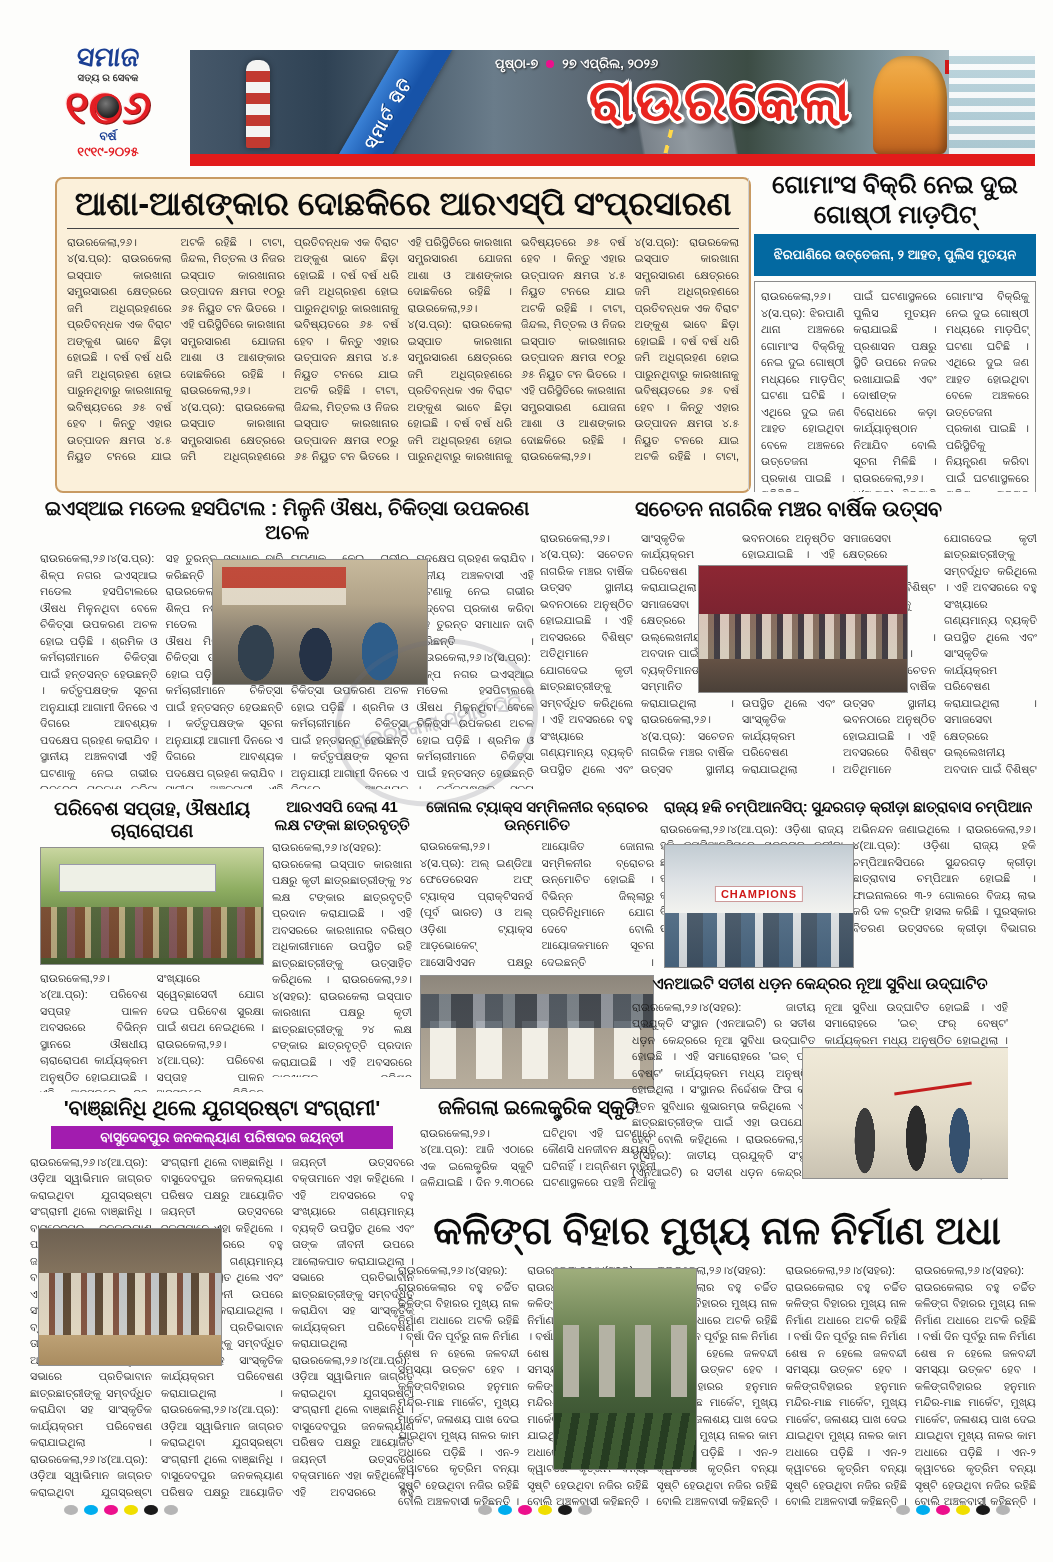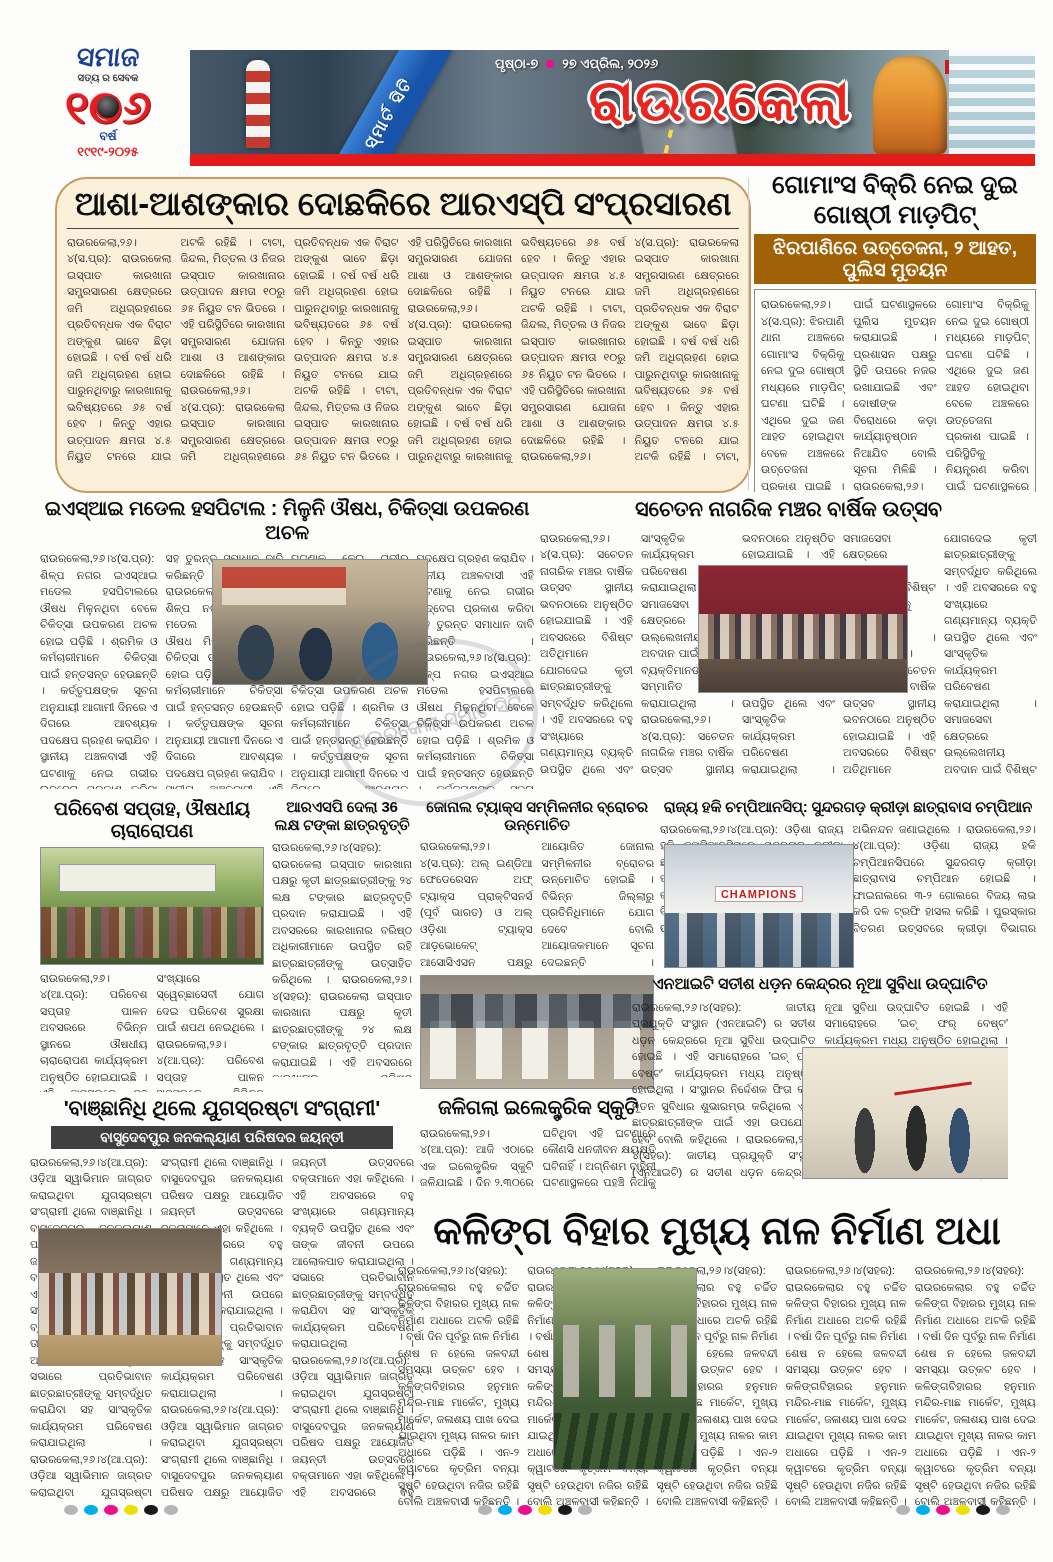--- a/index.html
+++ b/index.html
@@ -46,23 +46,23 @@
         font-size:57px;font-weight:900;color:#e8261f;letter-spacing:1px;line-height:1;
         text-shadow:-2px -2px 0 #fff,2px -2px 0 #fff,-2px 2px 0 #fff,2px 2px 0 #fff,0 -3px 0 #fff,0 3px 0 #fff,-3px 0 0 #fff,3px 0 0 #fff,5px 6px 5px rgba(0,0,0,.45);}
   
   .art{position:absolute;overflow:hidden;}
   .hl{font-weight:800;color:#0c0c0c;text-align:center;line-height:1.18;letter-spacing:-.2px;}
   .body{text-align:justify;color:#1c1c1c;overflow:hidden;line-height:1.5;font-size:11px;
         -webkit-hyphens:auto;word-break:break-word;}
   .c2{column-count:2;column-gap:9px;} .c3{column-count:3;column-gap:9px;}
   .c4{column-count:4;column-gap:8px;} .c5{column-count:5;column-gap:8px;}
   .c6{column-count:6;column-gap:9px;}
-  .bar-red{background:#a16207;color:#fff;font-weight:800;text-align:center;font-size:19px;
-        padding:3px 2px;margin:5px 0;}
-  .bar-magenta{background:#404040;color:#fff;font-weight:800;text-align:center;font-size:14px;
+  .bar-red{background:#0369a1;color:#fff;font-weight:800;text-align:center;font-size:13px;
+        padding:13px 2px;margin:5px 0;}
+  .bar-magenta{background:#a21caf;color:#fff;font-weight:800;text-align:center;font-size:14px;
         padding:3px 6px;margin:5px auto;width:330px;}
   .leadbox{background:#fbf0da;border:2px solid #c89a62;border-radius:8px;padding:6px 10px;}
   .rule{border:0;border-top:1.5px solid #444;margin:4px 0 5px;}
   .boxed{border:1px solid #8a8a8a;padding:6px;}
   .vline{position:absolute;width:1px;background:#cfcfcf;}
   
   .photo{position:absolute;overflow:hidden;border:1px solid #8f8f8f;}
   .inflow{position:relative;display:block;}
   .photo-esi{background:linear-gradient(180deg,#c7b99c 0%,#b0a288 35%,#8c8272 60%,#5e5a50 100%);}
   .photo-esi::before{content:"";position:absolute;left:4%;top:6%;width:58%;height:30%;
@@ -142,21 +142,21 @@
     </div>
     <div class="dateinfo">
       <span>ପୃଷ୍ଠା-୭</span>
       <span class="date-dot"></span>
       <span>୨୭ ଏପ୍ରିଲ, ୨୦୨୬</span>
     </div>
     <div class="edition-title">ରାଉରକେଲା</div>
     <div class="banner-redstrip"></div>
   </div>
 
-  <div class="art leadbox" style="left:55px;top:177px;width:672px;height:300px;border-radius:32px;">
+  <div class="art leadbox" style="left:55px;top:177px;width:672px;height:300px;">
     <div class="hl" style="font-size:33px;">ଆଶା-ଆଶଙ୍କାର ଦୋଛକିରେ ଆରଏସ୍‌ପି ସଂପ୍ରସାରଣ</div>
     <hr class="rule">
     <div class="body c6" style="height:240px;">ରାଉରକେଲା,୨୬।୪(ସ.ପ୍ର): ରାଉରକେଲା ଇସ୍ପାତ କାରଖାନା ସମ୍ପ୍ରସାରଣ କ୍ଷେତ୍ରରେ ଜମି ଅଧିଗ୍ରହଣରେ ପ୍ରତିବନ୍ଧକ ଏକ ବିରାଟ ଅଙ୍କୁଶ ଭାବେ ଛିଡ଼ା ହୋଇଛି । ବର୍ଷ ବର୍ଷ ଧରି ଜମି ଅଧିଗ୍ରହଣ ହୋଇ ପାରୁନଥିବାରୁ କାରଖାନାକୁ ଭବିଷ୍ୟତରେ ୬୫ ବର୍ଷ ହେବ । କିନ୍ତୁ ଏହାର ଉତ୍ପାଦନ କ୍ଷମତା ୪.୫ ନିୟୁତ ଟନରେ ଯାଇ ଅଟକି ରହିଛି । ଟାଟା, ଜିନ୍ଦଲ, ମିତ୍ତଲ ଓ ନିଜର ଇସ୍ପାତ କାରଖାନାର ଉତ୍ପାଦନ କ୍ଷମତା ୧୦ରୁ ୬୫ ନିୟୁତ ଟନ ଭିତରେ । ଏହି ପରିସ୍ଥିତିରେ କାରଖାନା ସମ୍ପ୍ରସାରଣ ଯୋଜନା ଆଶା ଓ ଆଶଙ୍କାର ଦୋଛକିରେ ରହିଛି । ରାଉରକେଲା,୨୬।୪(ସ.ପ୍ର): ରାଉରକେଲା ଇସ୍ପାତ କାରଖାନା ସମ୍ପ୍ରସାରଣ କ୍ଷେତ୍ରରେ ଜମି ଅଧିଗ୍ରହଣରେ ପ୍ରତିବନ୍ଧକ ଏକ ବିରାଟ ଅଙ୍କୁଶ ଭାବେ ଛିଡ଼ା ହୋଇଛି । ବର୍ଷ ବର୍ଷ ଧରି ଜମି ଅଧିଗ୍ରହଣ ହୋଇ ପାରୁନଥିବାରୁ କାରଖାନାକୁ ଭବିଷ୍ୟତରେ ୬୫ ବର୍ଷ ହେବ । କିନ୍ତୁ ଏହାର ଉତ୍ପାଦନ କ୍ଷମତା ୪.୫ ନିୟୁତ ଟନରେ ଯାଇ ଅଟକି ରହିଛି । ଟାଟା, ଜିନ୍ଦଲ, ମିତ୍ତଲ ଓ ନିଜର ଇସ୍ପାତ କାରଖାନାର ଉତ୍ପାଦନ କ୍ଷମତା ୧୦ରୁ ୬୫ ନିୟୁତ ଟନ ଭିତରେ । ଏହି ପରିସ୍ଥିତିରେ କାରଖାନା ସମ୍ପ୍ରସାରଣ ଯୋଜନା ଆଶା ଓ ଆଶଙ୍କାର ଦୋଛକିରେ ରହିଛି । ରାଉରକେଲା,୨୬।୪(ସ.ପ୍ର): ରାଉରକେଲା ଇସ୍ପାତ କାରଖାନା ସମ୍ପ୍ରସାରଣ କ୍ଷେତ୍ରରେ ଜମି ଅଧିଗ୍ରହଣରେ ପ୍ରତିବନ୍ଧକ ଏକ ବିରାଟ ଅଙ୍କୁଶ ଭାବେ ଛିଡ଼ା ହୋଇଛି । ବର୍ଷ ବର୍ଷ ଧରି ଜମି ଅଧିଗ୍ରହଣ ହୋଇ ପାରୁନଥିବାରୁ କାରଖାନାକୁ ଭବିଷ୍ୟତରେ ୬୫ ବର୍ଷ ହେବ । କିନ୍ତୁ ଏହାର ଉତ୍ପାଦନ କ୍ଷମତା ୪.୫ ନିୟୁତ ଟନରେ ଯାଇ ଅଟକି ରହିଛି । ଟାଟା, ଜିନ୍ଦଲ, ମିତ୍ତଲ ଓ ନିଜର ଇସ୍ପାତ କାରଖାନାର ଉତ୍ପାଦନ କ୍ଷମତା ୧୦ରୁ ୬୫ ନିୟୁତ ଟନ ଭିତରେ । ଏହି ପରିସ୍ଥିତିରେ କାରଖାନା ସମ୍ପ୍ରସାରଣ ଯୋଜନା ଆଶା ଓ ଆଶଙ୍କାର ଦୋଛକିରେ ରହିଛି । ରାଉରକେଲା,୨୬।୪(ସ.ପ୍ର): ରାଉରକେଲା ଇସ୍ପାତ କାରଖାନା ସମ୍ପ୍ରସାରଣ କ୍ଷେତ୍ରରେ ଜମି ଅଧିଗ୍ରହଣରେ ପ୍ରତିବନ୍ଧକ ଏକ ବିରାଟ ଅଙ୍କୁଶ ଭାବେ ଛିଡ଼ା ହୋଇଛି । ବର୍ଷ ବର୍ଷ ଧରି ଜମି ଅଧିଗ୍ରହଣ ହୋଇ ପାରୁନଥିବାରୁ କାରଖାନାକୁ ଭବିଷ୍ୟତରେ ୬୫ ବର୍ଷ ହେବ । କିନ୍ତୁ ଏହାର ଉତ୍ପାଦନ କ୍ଷମତା ୪.୫ ନିୟୁତ ଟନରେ ଯାଇ ଅଟକି ରହିଛି । ଟାଟା, ଜିନ୍ଦଲ, ମିତ୍ତଲ ଓ ନିଜର ଇସ୍ପାତ କାରଖାନାର ଉତ୍ପାଦନ କ୍ଷମତା ୧୦ରୁ ୬୫ ନିୟୁତ ଟନ ଭିତରେ । ଏହି ପରିସ୍ଥିତିରେ କାରଖାନା ସମ୍ପ୍ରସାରଣ ଯୋଜନା ଆଶା ଓ ଆଶଙ୍କାର ଦୋଛକିରେ ରହିଛି । ରାଉରକେଲା,୨୬।୪(ସ.ପ୍ର): ରାଉରକେଲା ଇସ୍ପାତ କାରଖାନା ସମ୍ପ୍ରସାରଣ କ୍ଷେତ୍ରରେ ଜମି ଅଧିଗ୍ରହଣରେ ପ୍ରତିବନ୍ଧକ ଏକ ବିରାଟ ଅଙ୍କୁଶ ଭାବେ ଛିଡ଼ା ହୋଇଛି । ବର୍ଷ ବର୍ଷ ଧରି ଜମି ଅଧିଗ୍ରହଣ ହୋଇ ପାରୁନଥିବାରୁ କାରଖାନାକୁ ଭବିଷ୍ୟତରେ ୬୫ ବର୍ଷ ହେବ । କିନ୍ତୁ ଏହାର ଉତ୍ପାଦନ କ୍ଷମତା ୪.୫ ନିୟୁତ ଟନରେ ଯାଇ ଅଟକି ରହିଛି । ଟାଟା, ଜିନ୍ଦଲ, ମିତ୍ତଲ ଓ ନିଜର ଇସ୍ପାତ କାରଖାନାର ଉତ୍ପାଦନ କ୍ଷମତା ୧୦ରୁ ୬୫ ନିୟୁତ ଟନ ଭିତରେ । ଏହି ପରିସ୍ଥିତିରେ କାରଖାନା ସମ୍ପ୍ରସାରଣ ଯୋଜନା ଆଶା ଓ ଆଶଙ୍କାର ଦୋଛକିରେ ରହିଛି । </div>
   </div>
   <div class="vline" style="left:748px;top:178px;height:312px;"></div>
 
   <div class="art" style="left:754px;top:170px;width:282px;height:322px;">
     <div class="hl" style="font-size:25px;">ଗୋମାଂସ ବିକ୍ରି ନେଇ ଦୁଇ ଗୋଷ୍ଠୀ ମାଡ଼ପିଟ୍</div>
     <div class="bar-red">ଝିରପାଣିରେ ଉତ୍ତେଜନା, ୨ ଆହତ, ପୁଲିସ ମୁତୟନ</div>
     <div class="body c3 boxed" style="height:238px;">ରାଉରକେଲା,୨୬।୪(ସ.ପ୍ର): ଝିରପାଣି ଥାନା ଅଞ୍ଚଳରେ ଗୋମାଂସ ବିକ୍ରିକୁ ନେଇ ଦୁଇ ଗୋଷ୍ଠୀ ମଧ୍ୟରେ ମାଡ଼ପିଟ୍ ଘଟଣା ଘଟିଛି । ଏଥିରେ ଦୁଇ ଜଣ ଆହତ ହୋଇଥିବା ବେଳେ ଅଞ୍ଚଳରେ ଉତ୍ତେଜନା ପ୍ରକାଶ ପାଇଛି । ପରିସ୍ଥିତିକୁ ନିୟନ୍ତ୍ରଣ କରିବା ପାଇଁ ଘଟଣାସ୍ଥଳରେ ପୁଲିସ ମୁତୟନ କରାଯାଇଛି । ପ୍ରଶାସନ ପକ୍ଷରୁ ସ୍ଥିତି ଉପରେ ନଜର ରଖାଯାଇଛି ଏବଂ ଦୋଷୀଙ୍କ ବିରୋଧରେ କଡ଼ା କାର୍ଯ୍ୟାନୁଷ୍ଠାନ ନିଆଯିବ ବୋଲି ସୂଚନା ମିଳିଛି । ରାଉରକେଲା,୨୬।୪(ସ.ପ୍ର): ଝିରପାଣି ଥାନା ଅଞ୍ଚଳରେ ଗୋମାଂସ ବିକ୍ରିକୁ ନେଇ ଦୁଇ ଗୋଷ୍ଠୀ ମଧ୍ୟରେ ମାଡ଼ପିଟ୍ ଘଟଣା ଘଟିଛି । ଏଥିରେ ଦୁଇ ଜଣ ଆହତ ହୋଇଥିବା ବେଳେ ଅଞ୍ଚଳରେ ଉତ୍ତେଜନା ପ୍ରକାଶ ପାଇଛି । ପରିସ୍ଥିତିକୁ ନିୟନ୍ତ୍ରଣ କରିବା ପାଇଁ ଘଟଣାସ୍ଥଳରେ ପୁଲିସ ମୁତୟନ କରାଯାଇଛି । ପ୍ରଶାସନ ପକ୍ଷରୁ ସ୍ଥିତି ଉପରେ ନଜର ରଖାଯାଇଛି ଏବଂ ଦୋଷୀଙ୍କ ବିରୋଧରେ କଡ଼ା କାର୍ଯ୍ୟାନୁଷ୍ଠାନ ନିଆଯିବ ବୋଲି ସୂଚନା ମିଳିଛି । ରାଉରକେଲା,୨୬।୪(ସ.ପ୍ର): ଝିରପାଣି ଥାନା ଅଞ୍ଚଳରେ ଗୋମାଂସ ବିକ୍ରିକୁ ନେଇ ଦୁଇ ଗୋଷ୍ଠୀ ମଧ୍ୟରେ ମାଡ଼ପିଟ୍ ଘଟଣା ଘଟିଛି । ଏଥିରେ ଦୁଇ ଜଣ ଆହତ ହୋଇଥିବା ବେଳେ ଅଞ୍ଚଳରେ ଉତ୍ତେଜନା ପ୍ରକାଶ ପାଇଛି । ପରିସ୍ଥିତିକୁ ନିୟନ୍ତ୍ରଣ କରିବା ପାଇଁ ଘଟଣାସ୍ଥଳରେ ପୁଲିସ ମୁତୟନ କରାଯାଇଛି । ପ୍ରଶାସନ ପକ୍ଷରୁ ସ୍ଥିତି ଉପରେ ନଜର ରଖାଯାଇଛି ଏବଂ ଦୋଷୀଙ୍କ ବିରୋଧରେ କଡ଼ା କାର୍ଯ୍ୟାନୁଷ୍ଠାନ ନିଆଯିବ ବୋଲି ସୂଚନା ମିଳିଛି । ରାଉରକେଲା,୨୬।୪(ସ.ପ୍ର): ଝିରପାଣି ଥାନା ଅଞ୍ଚଳରେ ଗୋମାଂସ ବିକ୍ରିକୁ ନେଇ ଦୁଇ ଗୋଷ୍ଠୀ ମଧ୍ୟରେ ମାଡ଼ପିଟ୍ ଘଟଣା ଘଟିଛି । ଏଥିରେ ଦୁଇ ଜଣ ଆହତ ହୋଇଥିବା ବେଳେ ଅଞ୍ଚଳରେ ଉତ୍ତେଜନା ପ୍ରକାଶ ପାଇଛି । ପରିସ୍ଥିତିକୁ ନିୟନ୍ତ୍ରଣ କରିବା ପାଇଁ ଘଟଣାସ୍ଥଳରେ ପୁଲିସ ମୁତୟନ କରାଯାଇଛି । ପ୍ରଶାସନ ପକ୍ଷରୁ ସ୍ଥିତି ଉପରେ ନଜର ରଖାଯାଇଛି ଏବଂ ଦୋଷୀଙ୍କ ବିରୋଧରେ କଡ଼ା କାର୍ଯ୍ୟାନୁଷ୍ଠାନ ନିଆଯିବ ବୋଲି ସୂଚନା ମିଳିଛି । </div>
@@ -176,21 +176,21 @@
 
   <div class="watermark">ରାଉରକେଲା ସ୍ମାର୍ଟ ସିଟି</div>
 
   <div class="art" style="left:40px;top:798px;width:224px;height:294px;">
     <div class="hl" style="font-size:19px;">ପରିବେଶ ସପ୍ତାହ, ଔଷଧୀୟ ଚାରାରୋପଣ</div>
     <div class="photo photo-green inflow" style="width:222px;height:116px;margin-top:4px;"></div>
     <div class="body c2" style="height:146px;margin-top:5px;">ରାଉରକେଲା,୨୬।୪(ଆ.ପ୍ର): ପରିବେଶ ସପ୍ତାହ ପାଳନ ଅବସରରେ ବିଭିନ୍ନ ସ୍ଥାନରେ ଔଷଧୀୟ ଚାରାରୋପଣ କାର୍ଯ୍ୟକ୍ରମ ଅନୁଷ୍ଠିତ ହୋଇଯାଇଛି । ଏହି ଅବସରରେ ବହୁ ସଂଖ୍ୟାରେ ସ୍ୱେଚ୍ଛାସେବୀ ଯୋଗ ଦେଇ ପରିବେଶ ସୁରକ୍ଷା ପାଇଁ ଶପଥ ନେଇଥିଲେ । ରାଉରକେଲା,୨୬।୪(ଆ.ପ୍ର): ପରିବେଶ ସପ୍ତାହ ପାଳନ ଅବସରରେ ବିଭିନ୍ନ ସ୍ଥାନରେ ଔଷଧୀୟ ଚାରାରୋପଣ କାର୍ଯ୍ୟକ୍ରମ ଅନୁଷ୍ଠିତ ହୋଇଯାଇଛି । ଏହି ଅବସରରେ ବହୁ ସଂଖ୍ୟାରେ ସ୍ୱେଚ୍ଛାସେବୀ ଯୋଗ ଦେଇ ପରିବେଶ ସୁରକ୍ଷା ପାଇଁ ଶପଥ ନେଇଥିଲେ । ରାଉରକେଲା,୨୬।୪(ଆ.ପ୍ର): ପରିବେଶ ସପ୍ତାହ ପାଳନ ଅବସରରେ ବିଭିନ୍ନ ସ୍ଥାନରେ ଔଷଧୀୟ ଚାରାରୋପଣ କାର୍ଯ୍ୟକ୍ରମ ଅନୁଷ୍ଠିତ ହୋଇଯାଇଛି । ଏହି ଅବସରରେ ବହୁ ସଂଖ୍ୟାରେ ସ୍ୱେଚ୍ଛାସେବୀ ଯୋଗ ଦେଇ ପରିବେଶ ସୁରକ୍ଷା ପାଇଁ ଶପଥ ନେଇଥିଲେ । ରାଉରକେଲା,୨୬।୪(ଆ.ପ୍ର): ପରିବେଶ ସପ୍ତାହ ପାଳନ ଅବସରରେ ବିଭିନ୍ନ ସ୍ଥାନରେ ଔଷଧୀୟ ଚାରାରୋପଣ କାର୍ଯ୍ୟକ୍ରମ ଅନୁଷ୍ଠିତ ହୋଇଯାଇଛି । ଏହି ଅବସରରେ ବହୁ ସଂଖ୍ୟାରେ ସ୍ୱେଚ୍ଛାସେବୀ ଯୋଗ ଦେଇ ପରିବେଶ ସୁରକ୍ଷା ପାଇଁ ଶପଥ ନେଇଥିଲେ । </div>
   </div>
 
   <div class="art" style="left:272px;top:798px;width:140px;height:294px;">
-    <div class="hl" style="font-size:15px;">ଆରଏସପି ଦେଲା 36 ଲକ୍ଷ ଟଙ୍କା ଛାତ୍ରବୃତ୍ତି</div>
+    <div class="hl" style="font-size:15px;">ଆରଏସପି ଦେଲା 41 ଲକ୍ଷ ଟଙ୍କା ଛାତ୍ରବୃତ୍ତି</div>
     <div class="body" style="height:238px;margin-top:6px;">ରାଉରକେଲା,୨୬।୪(ସହର): ରାଉରକେଲା ଇସ୍ପାତ କାରଖାନା ପକ୍ଷରୁ କୃତୀ ଛାତ୍ରଛାତ୍ରୀଙ୍କୁ ୨୪ ଲକ୍ଷ ଟଙ୍କାର ଛାତ୍ରବୃତ୍ତି ପ୍ରଦାନ କରାଯାଇଛି । ଏହି ଅବସରରେ କାରଖାନାର ବରିଷ୍ଠ ଅଧିକାରୀମାନେ ଉପସ୍ଥିତ ରହି ଛାତ୍ରଛାତ୍ରୀଙ୍କୁ ଉତ୍ସାହିତ କରିଥିଲେ । ରାଉରକେଲା,୨୬।୪(ସହର): ରାଉରକେଲା ଇସ୍ପାତ କାରଖାନା ପକ୍ଷରୁ କୃତୀ ଛାତ୍ରଛାତ୍ରୀଙ୍କୁ ୨୪ ଲକ୍ଷ ଟଙ୍କାର ଛାତ୍ରବୃତ୍ତି ପ୍ରଦାନ କରାଯାଇଛି । ଏହି ଅବସରରେ କାରଖାନାର ବରିଷ୍ଠ ଅଧିକାରୀମାନେ ଉପସ୍ଥିତ ରହି ଛାତ୍ରଛାତ୍ରୀଙ୍କୁ ଉତ୍ସାହିତ କରିଥିଲେ । ରାଉରକେଲା,୨୬।୪(ସହର): ରାଉରକେଲା ଇସ୍ପାତ କାରଖାନା ପକ୍ଷରୁ କୃତୀ ଛାତ୍ରଛାତ୍ରୀଙ୍କୁ ୨୪ ଲକ୍ଷ ଟଙ୍କାର ଛାତ୍ରବୃତ୍ତି ପ୍ରଦାନ କରାଯାଇଛି । ଏହି ଅବସରରେ କାରଖାନାର ବରିଷ୍ଠ ଅଧିକାରୀମାନେ ଉପସ୍ଥିତ ରହି ଛାତ୍ରଛାତ୍ରୀଙ୍କୁ ଉତ୍ସାହିତ କରିଥିଲେ । ରାଉରକେଲା,୨୬।୪(ସହର): ରାଉରକେଲା ଇସ୍ପାତ କାରଖାନା ପକ୍ଷରୁ କୃତୀ ଛାତ୍ରଛାତ୍ରୀଙ୍କୁ ୨୪ ଲକ୍ଷ ଟଙ୍କାର ଛାତ୍ରବୃତ୍ତି ପ୍ରଦାନ କରାଯାଇଛି । ଏହି ଅବସରରେ କାରଖାନାର ବରିଷ୍ଠ ଅଧିକାରୀମାନେ ଉପସ୍ଥିତ ରହି ଛାତ୍ରଛାତ୍ରୀଙ୍କୁ ଉତ୍ସାହିତ କରିଥିଲେ । </div>
   </div>
 
   <div class="art" style="left:420px;top:798px;width:234px;height:294px;">
     <div class="hl" style="font-size:15px;">ଜୋନାଲ ଟ୍ୟାକ୍ସ ସମ୍ମିଳନୀର ବ୍ରୋଚର ଉନ୍ମୋଚିତ</div>
     <div class="body c2" style="height:132px;margin-top:5px;">ରାଉରକେଲା,୨୬।୪(ସ.ପ୍ର): ଅଲ୍ ଇଣ୍ଡିଆ ଫେଡେରେସନ ଅଫ୍ ଟ୍ୟାକ୍ସ ପ୍ରାକ୍ଟିସନର୍ସ (ପୂର୍ବ ଭାରତ) ଓ ଅଲ୍ ଓଡ଼ିଶା ଟ୍ୟାକ୍ସ ଆଡ଼ଭୋକେଟ୍ ଆସୋସିଏସନ ପକ୍ଷରୁ ଆୟୋଜିତ ଜୋନାଲ ସମ୍ମିଳନୀର ବ୍ରୋଚର ଉନ୍ମୋଚିତ ହୋଇଛି । ବିଭିନ୍ନ ଜିଲ୍ଲାରୁ ପ୍ରତିନିଧିମାନେ ଯୋଗ ଦେବେ ବୋଲି ଆୟୋଜକମାନେ ସୂଚନା ଦେଇଛନ୍ତି । ରାଉରକେଲା,୨୬।୪(ସ.ପ୍ର): ଅଲ୍ ଇଣ୍ଡିଆ ଫେଡେରେସନ ଅଫ୍ ଟ୍ୟାକ୍ସ ପ୍ରାକ୍ଟିସନର୍ସ (ପୂର୍ବ ଭାରତ) ଓ ଅଲ୍ ଓଡ଼ିଶା ଟ୍ୟାକ୍ସ ଆଡ଼ଭୋକେଟ୍ ଆସୋସିଏସନ ପକ୍ଷରୁ ଆୟୋଜିତ ଜୋନାଲ ସମ୍ମିଳନୀର ବ୍ରୋଚର ଉନ୍ମୋଚିତ ହୋଇଛି । ବିଭିନ୍ନ ଜିଲ୍ଲାରୁ ପ୍ରତିନିଧିମାନେ ଯୋଗ ଦେବେ ବୋଲି ଆୟୋଜକମାନେ ସୂଚନା ଦେଇଛନ୍ତି । ରାଉରକେଲା,୨୬।୪(ସ.ପ୍ର): ଅଲ୍ ଇଣ୍ଡିଆ ଫେଡେରେସନ ଅଫ୍ ଟ୍ୟାକ୍ସ ପ୍ରାକ୍ଟିସନର୍ସ (ପୂର୍ବ ଭାରତ) ଓ ଅଲ୍ ଓଡ଼ିଶା ଟ୍ୟାକ୍ସ ଆଡ଼ଭୋକେଟ୍ ଆସୋସିଏସନ ପକ୍ଷରୁ ଆୟୋଜିତ ଜୋନାଲ ସମ୍ମିଳନୀର ବ୍ରୋଚର ଉନ୍ମୋଚିତ ହୋଇଛି । ବିଭିନ୍ନ ଜିଲ୍ଲାରୁ ପ୍ରତିନିଧିମାନେ ଯୋଗ ଦେବେ ବୋଲି ଆୟୋଜକମାନେ ସୂଚନା ଦେଇଛନ୍ତି । </div>
     <div class="photo photo-brochure inflow" style="width:232px;height:112px;margin-top:5px;"></div>
   </div>
 
   <div class="art" style="left:660px;top:798px;width:376px;height:175px;">

